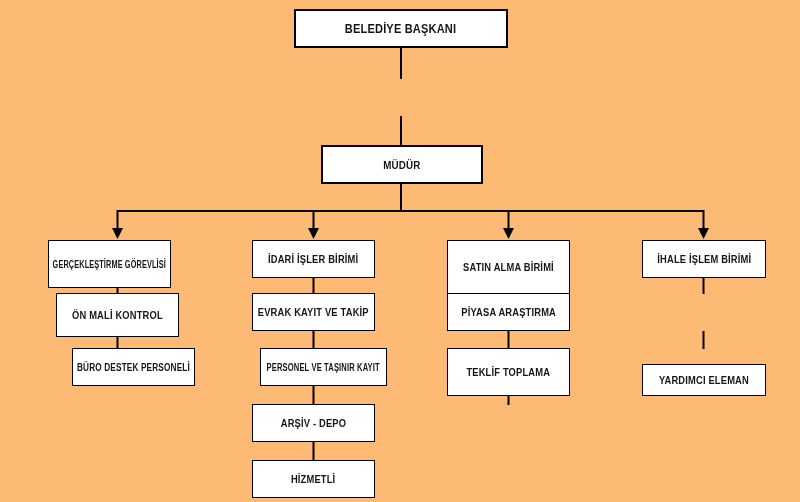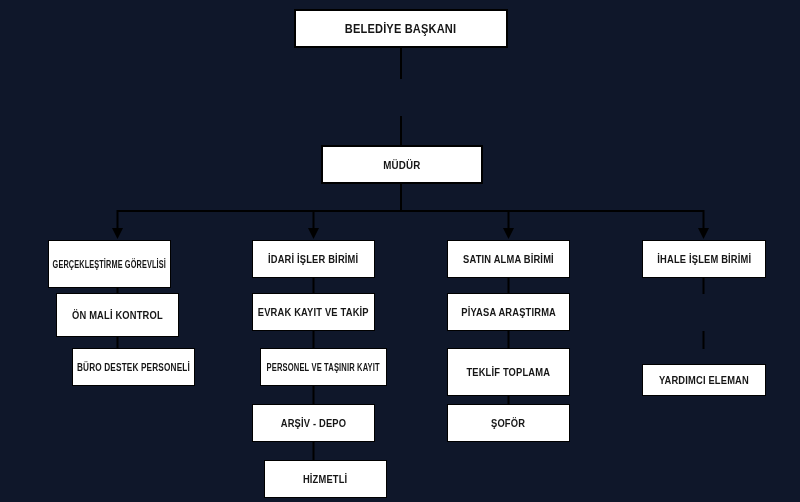--- a/index.html
+++ b/index.html
@@ -5,21 +5,21 @@
   html, body {
     margin: 0;
     padding: 0;
     background: #ffffff;
     font-family: "Liberation Sans", sans-serif;
   }
   .canvas {
     position: relative;
     width: 800px;
     height: 502px;
-    background: #0f172a;
+    background: #fdba74;
     overflow: hidden;
   }
   .wires {
     position: absolute;
     left: 0;
     top: 0;
     pointer-events: none;
   }
   .node {
     position: absolute;
@@ -110,35 +110,32 @@
   </div>
   <div class="node leaf" style="left:252px; top:293px; width:123px; height:38px">
     <span class="lbl" style="transform: scaleX(0.85);">EVRAK KAYIT VE TAKİP</span>
   </div>
   <div class="node leaf" style="left:260px; top:348px; width:127px; height:38px">
     <span class="lbl" style="transform: scaleX(0.689024);">PERSONEL VE TAŞINIR KAYIT</span>
   </div>
   <div class="node leaf" style="left:252px; top:404px; width:123px; height:38px">
     <span class="lbl" style="transform: scaleX(0.85);">ARŞİV - DEPO</span>
   </div>
-  <div class="node leaf" style="left:264px; top:460px; width:123px; height:38px">
+  <div class="node leaf" style="left:252px; top:460px; width:123px; height:38px">
     <span class="lbl" style="transform: scaleX(0.85);">HİZMETLİ</span>
   </div>
 
-  <div class="node leaf" style="left:447px; top:240px; width:123px; height:38px">
+  <div class="node leaf" style="left:447px; top:240px; width:123px; height:54px">
     <span class="lbl" style="transform: scaleX(0.85);">SATIN ALMA BİRİMİ</span>
   </div>
   <div class="node leaf" style="left:447px; top:293px; width:123px; height:38px">
     <span class="lbl" style="transform: scaleX(0.85);">PİYASA ARAŞTIRMA</span>
   </div>
   <div class="node leaf" style="left:447px; top:348px; width:123px; height:48px">
     <span class="lbl" style="transform: scaleX(0.85);">TEKLİF TOPLAMA</span>
-  </div>
-  <div class="node leaf" style="left:447px; top:404px; width:123px; height:38px">
-    <span class="lbl" style="transform: scaleX(0.85);">ŞOFÖR</span>
   </div>
 
   <div class="node leaf" style="left:642px; top:240px; width:124px; height:38px">
     <span class="lbl" style="transform: scaleX(0.85);">İHALE İŞLEM BİRİMİ</span>
   </div>
   <div class="node leaf" style="left:642px; top:364px; width:124px; height:32px">
     <span class="lbl" style="transform: scaleX(0.85);">YARDIMCI ELEMAN</span>
   </div>
 
 </div>

